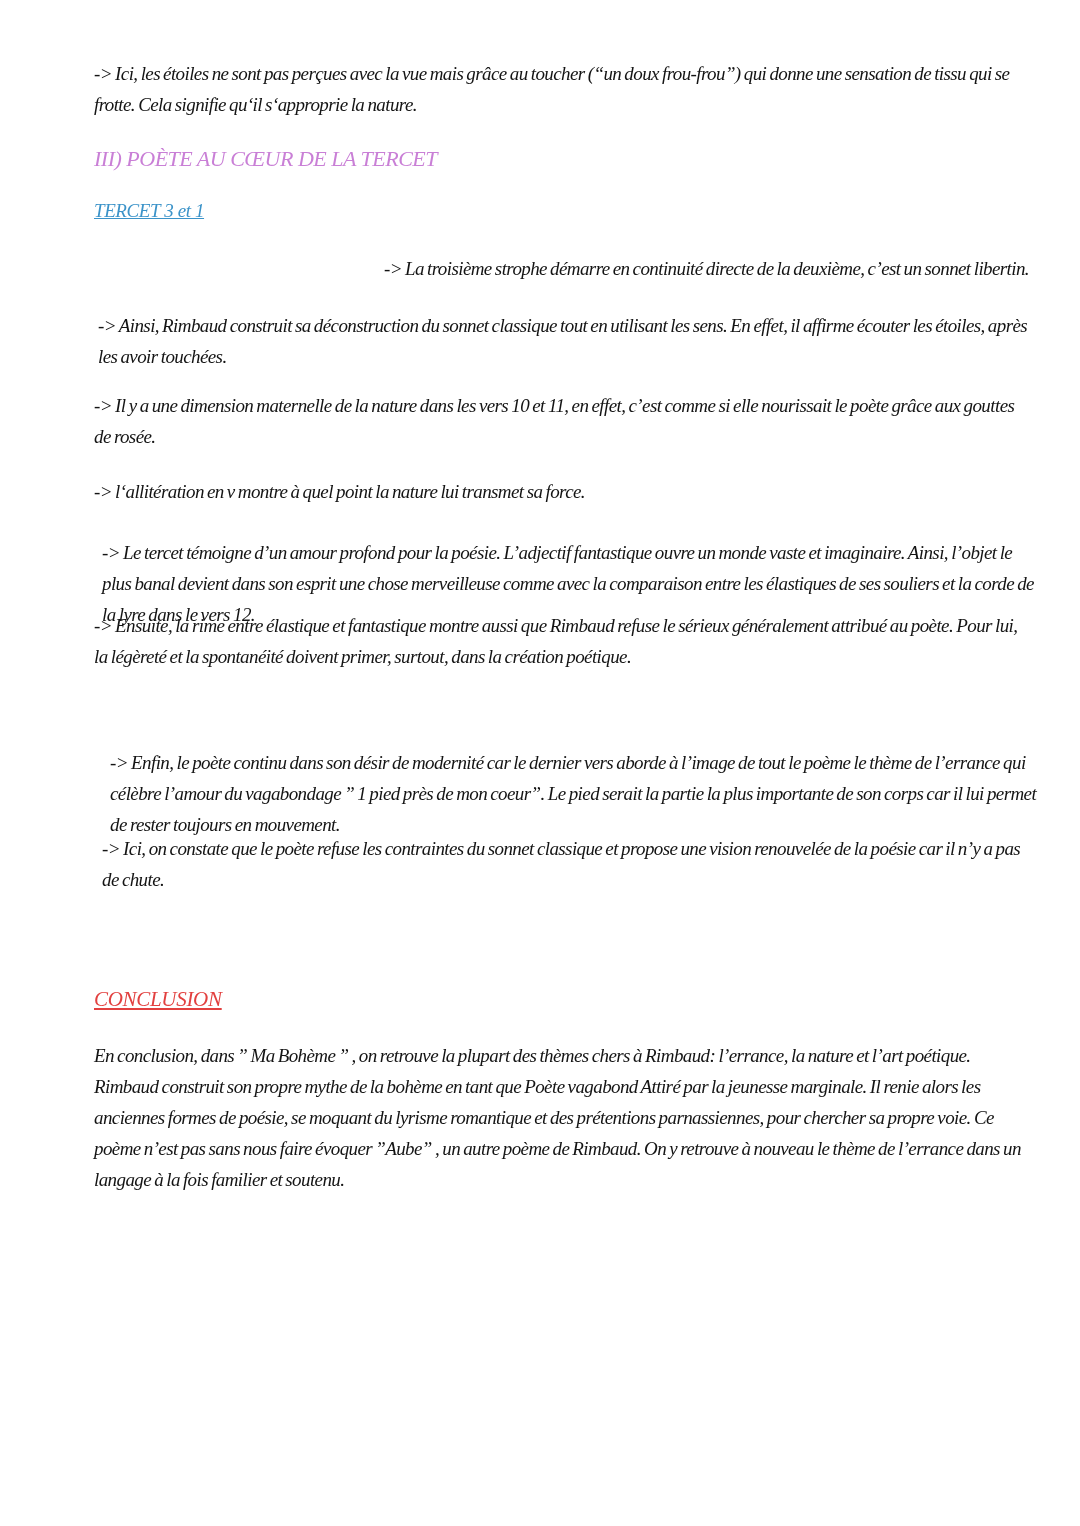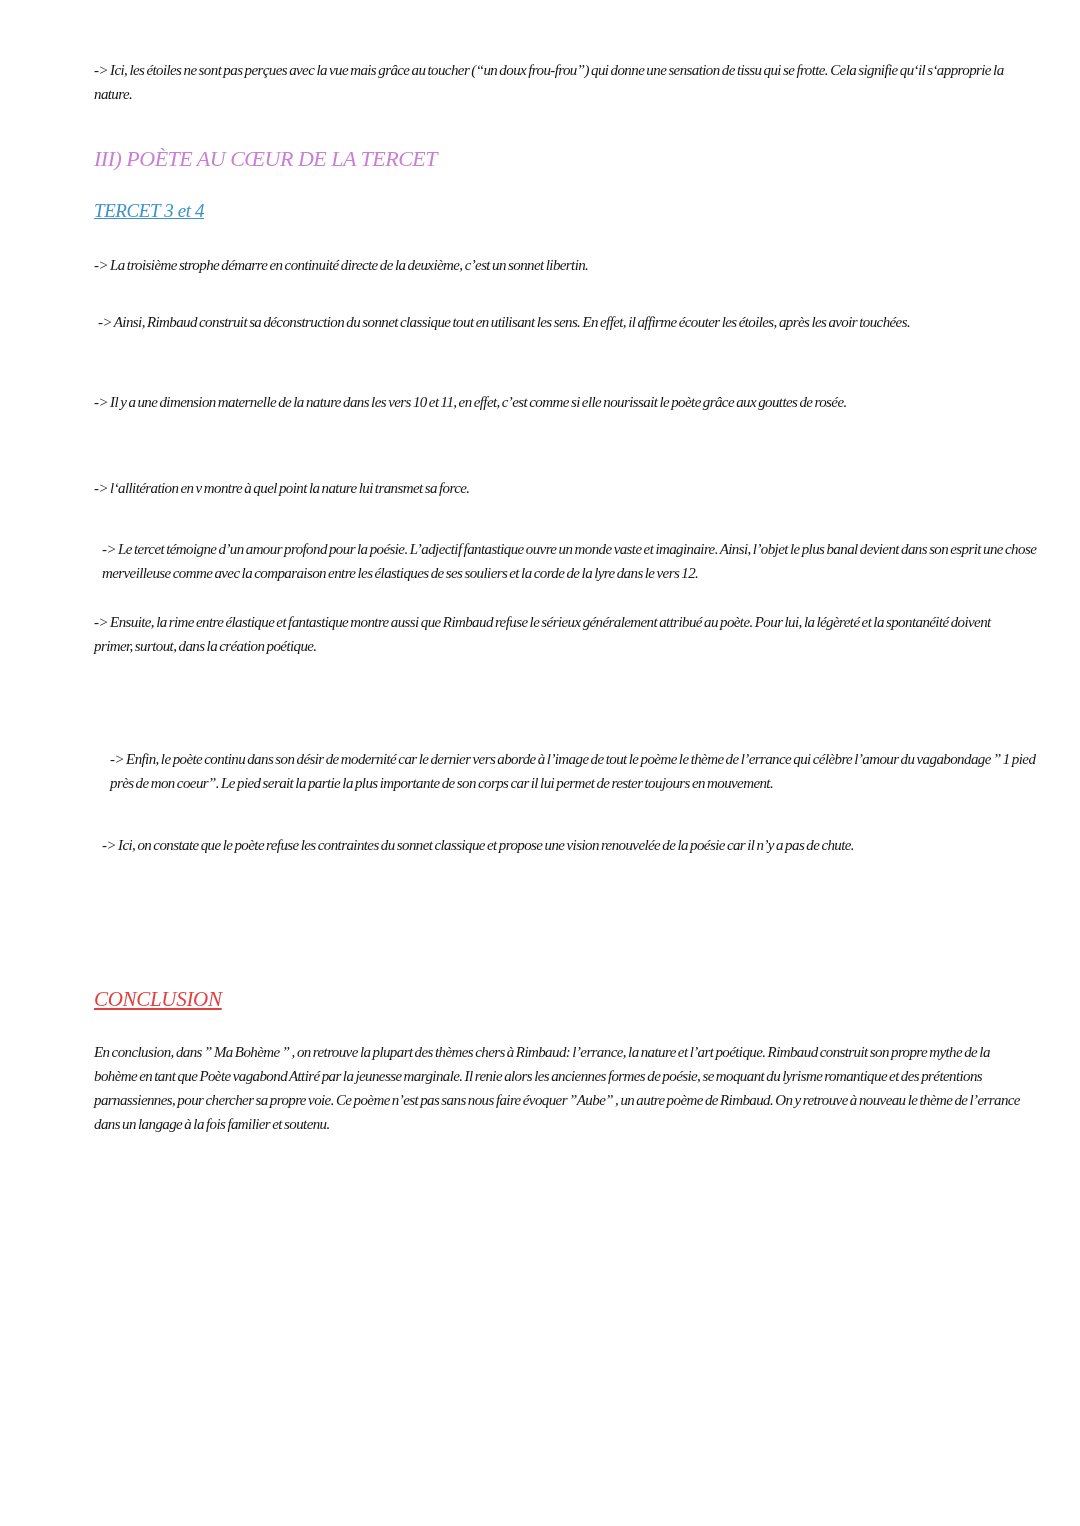--- a/index.html
+++ b/index.html
@@ -19,22 +19,22 @@
       position: absolute;
       left: 94px;
       top: 0;
       width: 935px;
     }
     .para {
       position: absolute;
       left: 0;
       width: 935px;
       font-style: italic;
-      font-size: 15px;
-      line-height: 24px;
+      font-size: 19px;
+      line-height: 31px;
       letter-spacing: -0.6px;
       word-spacing: -1px;
       color: #141414;
       font-family: "Liberation Serif", serif;
     }
     .heading-section {
       position: absolute;
       left: 0;
       font-style: italic;
       font-family: "Liberation Serif", serif;
@@ -67,23 +67,23 @@
   </style>
 </head>
 <body>
 
 <div class="page">
 
   <p class="para" style="top:58px; margin:0;">-&gt; Ici, les étoiles ne sont pas perçues avec la vue mais grâce au toucher (“un doux frou-frou”) qui donne une sensation de tissu qui se frotte. Cela signifie qu‘il s‘approprie la nature.</p>
 
   <div class="heading-section" style="top:146px;">III) POÈTE AU CŒUR DE LA TERCET</div>
 
-  <div class="heading-sub" style="top:200px;">TERCET 3 et 4</div>
+  <div class="heading-sub" style="top:200px;">TERCET 3 et 1</div>
 
-  <p class="para" style="top:253px; margin:0;">-&gt; La troisième strophe démarre en continuité directe de la deuxième, c’est un sonnet libertin.</p>
+  <p class="para" style="top:253px; margin:0;text-align:right;">-&gt; La troisième strophe démarre en continuité directe de la deuxième, c’est un sonnet libertin.</p>
 
   <p class="para" style="top:306px; margin:4px;">-&gt; Ainsi, Rimbaud construit sa déconstruction du sonnet classique tout en utilisant les sens. En effet, il affirme écouter les étoiles, après les avoir touchées.</p>
 
   <p class="para" style="top:390px; margin:0;">-&gt; Il y a une dimension maternelle de la nature dans les vers 10 et 11, en effet, c’est comme si elle nourissait le poète grâce aux gouttes de rosée.</p>
 
   <p class="para" style="top:476px; margin:0;">-&gt; l‘allitération en v montre à quel point la nature lui transmet sa force.</p>
 
   <p class="para" style="top:529px; margin:8px;font-family:Liberation Serif, serif;">-&gt; Le tercet témoigne d’un amour profond pour la poésie. L’adjectif fantastique ouvre un monde vaste et imaginaire. Ainsi, l’objet le plus banal devient dans son esprit une chose merveilleuse comme avec la comparaison entre les élastiques de ses souliers et la corde de la lyre dans le vers 12.</p>
 
   <p class="para" style="top:610px; margin:0;">-&gt; Ensuite, la rime entre élastique et fantastique montre aussi que Rimbaud refuse le sérieux généralement attribué au poète. Pour lui, la légèreté et la spontanéité doivent primer, surtout, dans la création poétique.</p>

